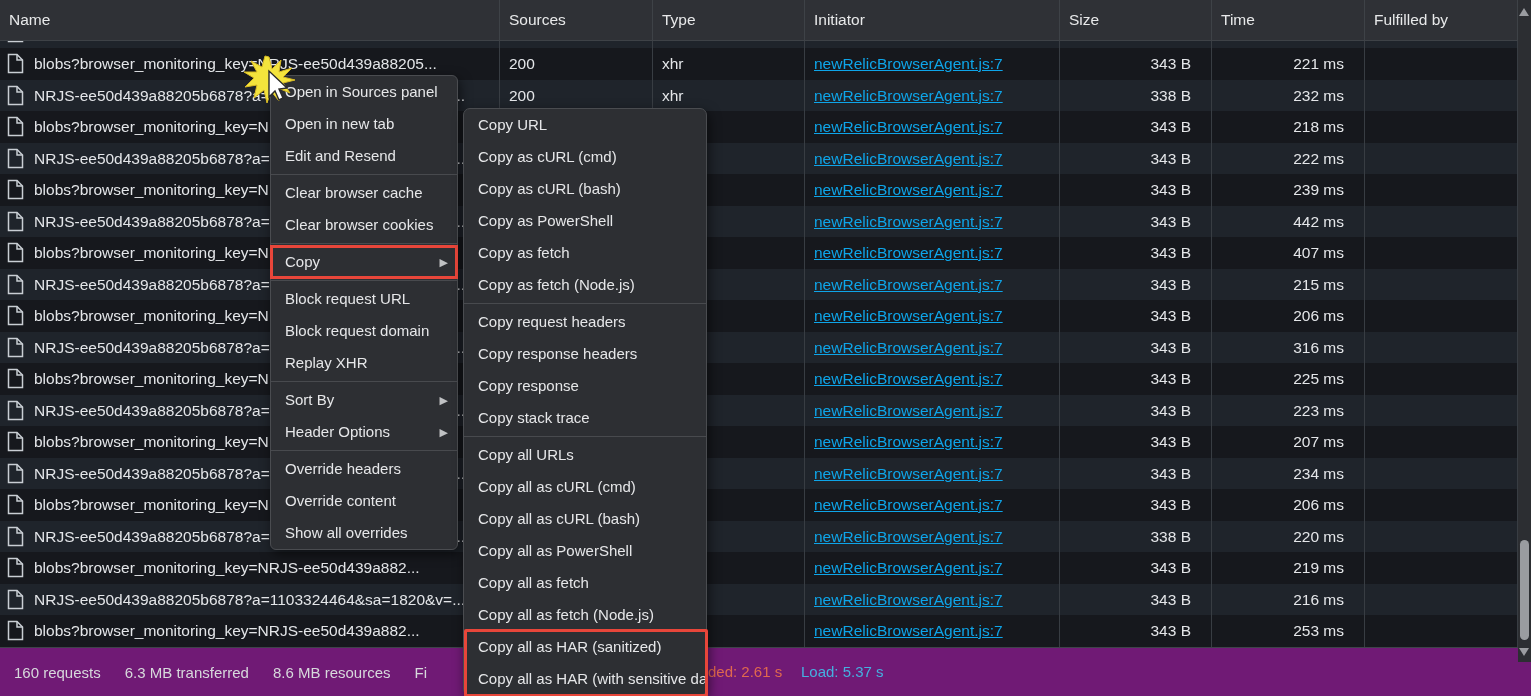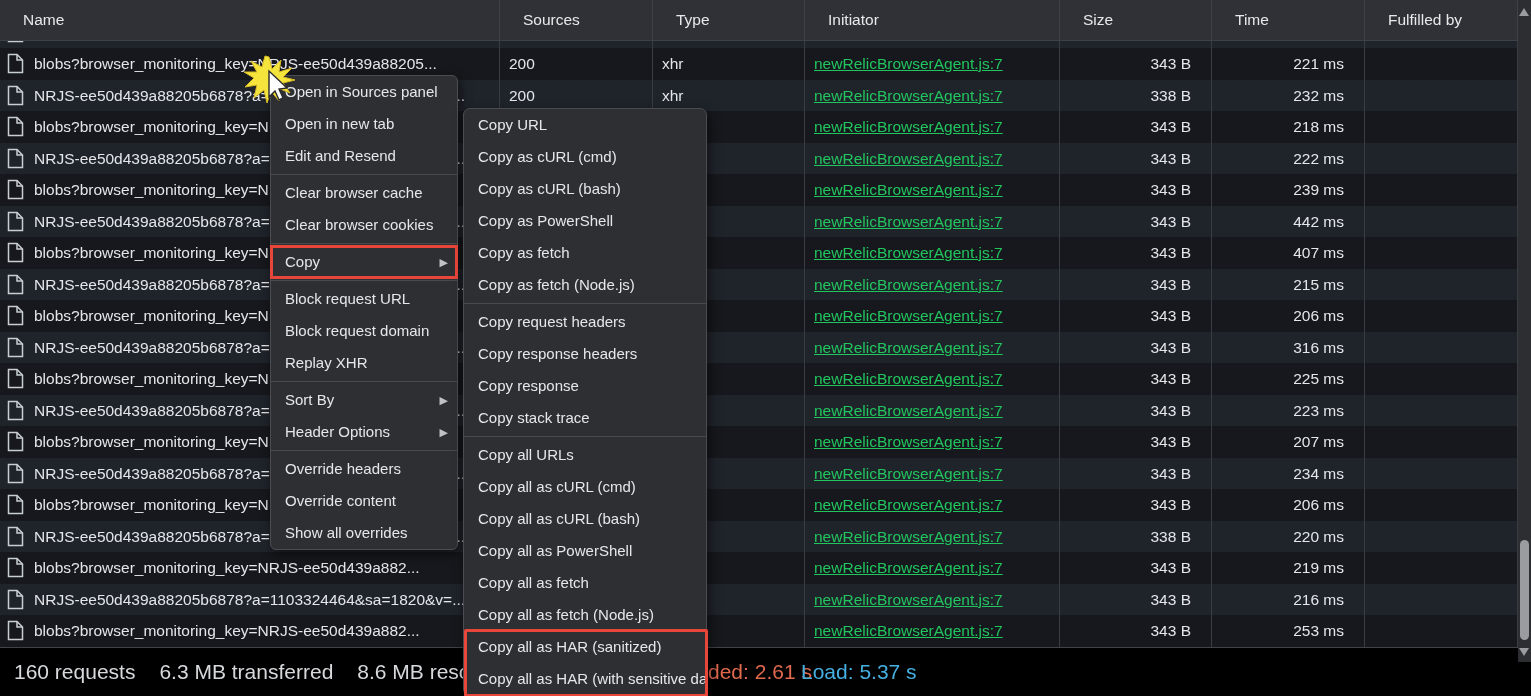--- a/index.html
+++ b/index.html
@@ -2,46 +2,46 @@
 <html><head>
 <meta charset="utf-8">
 <style>
   html,body{margin:0;padding:0;background:#101216;}
   #screen{position:relative;width:1531px;height:696px;overflow:hidden;
           font-family:"Liberation Sans","DejaVu Sans",sans-serif;background:#16181d;}
   
   .hdr{position:absolute;top:0;left:0;width:1518px;height:40px;background:#2f3136;
        border-bottom:1px solid #3e4247;z-index:2;}
   .hcell{position:absolute;top:0;height:40px;line-height:40px;color:#e8e9ea;font-size:15.5px;
-         padding-left:23px;box-sizing:border-box;border-right:1px solid #3e4247;white-space:nowrap;overflow:hidden;}
+         padding-left:9px;box-sizing:border-box;border-right:1px solid #3e4247;white-space:nowrap;overflow:hidden;}
   
   .c0{left:0;width:500px}.c1{left:500px;width:153px}.c2{left:653px;width:152px}
   .c3{left:805px;width:255px}.c4{left:1060px;width:152px}.c5{left:1212px;width:153px}
   .c6{left:1365px;width:153px}
   
   #rows{position:absolute;top:40px;left:0;width:1518px;height:607px;overflow:hidden;z-index:1;}
   .row{position:relative;height:31.5px;background:#16181d;}
   .row:nth-child(odd){background:#1f242b;}
   .row:first-child{margin-top:-23.5px;}
   .cell{position:absolute;top:0;height:31.5px;line-height:31.5px;color:#e4e6e9;font-size:15.5px;
         box-sizing:border-box;border-right:1px solid #383d43;white-space:nowrap;overflow:hidden;}
   .cell.name{padding-left:34px;}
   .cell.pad{padding-left:9px;}
   .cell.num{text-align:right;padding-right:20px;}
   .doc-icon{position:absolute;left:7px;top:5px;}
-  .init-link{color:#22c55e;text-decoration:underline;cursor:pointer;}
+  .init-link{color:#0ea5e9;text-decoration:underline;cursor:pointer;}
   
   #scrollbar{position:absolute;right:0;top:0;width:13px;height:662px;background:#2c2e32;z-index:4;}
   .sb-arrow{position:absolute;left:1px;width:0;height:0;border-left:5.5px solid transparent;border-right:5.5px solid transparent;}
   .sb-up{top:8px;border-bottom:8px solid #9a9ca0;}
   .sb-down{top:648px;border-top:8px solid #9a9ca0;}
   #sb-thumb{position:absolute;left:2px;top:540px;width:9px;height:100px;border-radius:5px;background:#9a9ca0;}
   
-  #statusbar{position:absolute;left:0;top:647px;width:1531px;height:49px;background:#000000;
-             border-top:1px solid #3f434a;box-sizing:border-box;z-index:3;color:#d7d9dc;font-size:21px;}
+  #statusbar{position:absolute;left:0;top:647px;width:1531px;height:49px;background:#701a75;
+             border-top:1px solid #3f434a;box-sizing:border-box;z-index:3;color:#d7d9dc;font-size:15px;}
   .sb-left{position:absolute;left:14px;top:0;height:48px;display:flex;align-items:center;gap:24px;white-space:nowrap;}
   .sb-frag{position:absolute;top:0;height:48px;line-height:48px;white-space:nowrap;}
   #frag-dcl{left:708px;}
   #frag-load{left:801px;}
   
   .menu{position:absolute;background:#2d2f33;border:1px solid #4a4c50;border-radius:6px;
         box-shadow:2px 4px 12px rgba(0,0,0,.55);z-index:10;box-sizing:border-box;}
   #main-menu{left:270px;top:75px;width:188px;}
   #copy-submenu{left:463px;top:108px;width:244px;border-radius:7px;}
   .mi{position:relative;height:32px;line-height:32px;padding:0 14px;color:#e6e7e9;font-size:15px;

